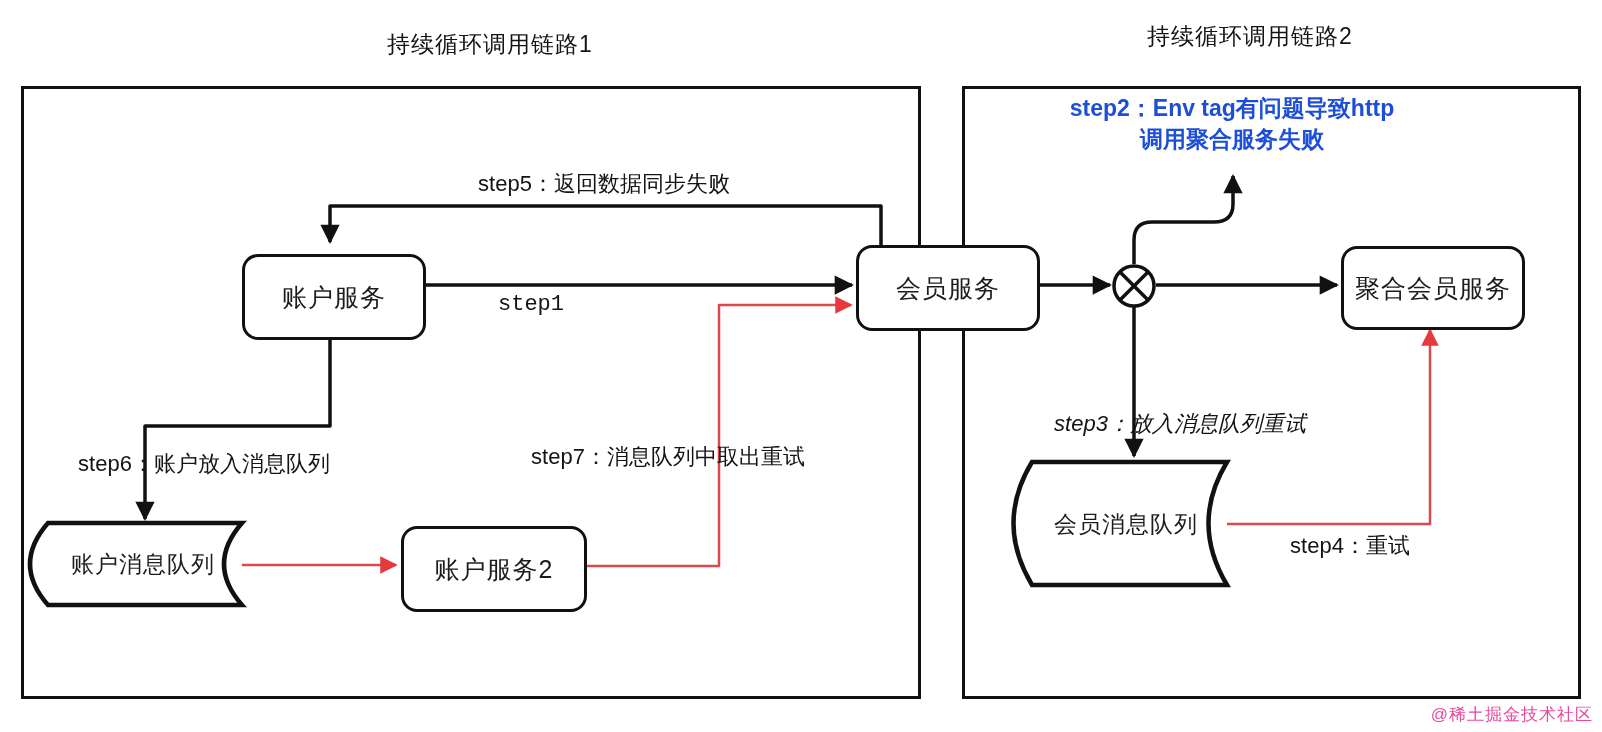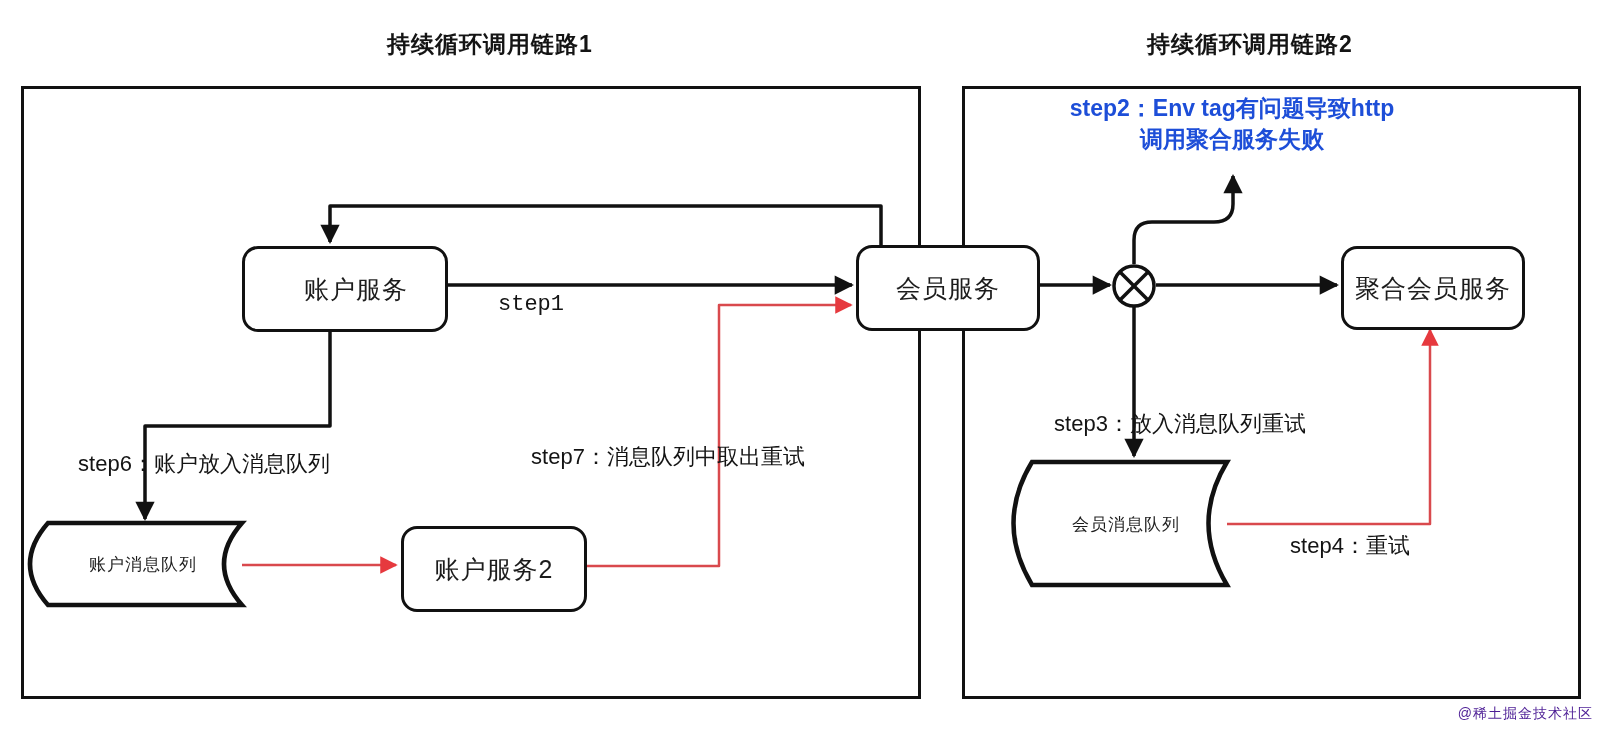--- a/index.html
+++ b/index.html
@@ -3,59 +3,59 @@
 <meta charset="utf-8">
 <style>
   html,body{margin:0;padding:0;background:#fff;}
   .canvas{
     position:relative;width:1602px;height:732px;background:#fff;overflow:hidden;
     font-family:"Liberation Sans","DejaVu Sans",sans-serif;color:#111;
   }
   .panel{position:absolute;border:3.5px solid #111;background:transparent;}
   .panel-title{
     position:absolute;transform:translate(-50%,-50%);white-space:nowrap;
-    font-size:23px;font-weight:700;color:#141414;letter-spacing:1px;text-align:right;
+    font-size:23px;font-weight:400;color:#141414;letter-spacing:1px;text-align:right;
   }
   svg.layer{position:absolute;left:0;top:0;}
   .edge-black{stroke:#111;stroke-width:3.5;fill:none;stroke-linejoin:round;}
   .edge-red{stroke:#d9494d;stroke-width:2.5;fill:none;stroke-linejoin:round;}
   .qshape{stroke:#111;stroke-width:4.5;fill:#fff;}
   .xcircle{stroke:#111;stroke-width:3.5;fill:#fff;}
   .xline{stroke:#111;stroke-width:3.5;}
   .node{
     position:absolute;display:flex;align-items:center;justify-content:center;
     border:3px solid #111;border-radius:16px;background:#fff;
     font-size:25px;color:#1c1c1c;white-space:nowrap;letter-spacing:1px;
   }
   .qlabel{
     position:absolute;transform:translate(-50%,-50%);white-space:nowrap;
-    font-size:17px;color:#1c1c1c;letter-spacing:1px;
+    font-size:23px;color:#1c1c1c;letter-spacing:1px;
   }
   .step-label{
     position:absolute;transform:translate(-50%,-50%);white-space:nowrap;
     font-size:22px;color:#141414;background:transparent;
   }
   .step-label-red{
     position:absolute;transform:translate(-50%,-50%);white-space:nowrap;
     font-size:23px;font-weight:700;color:#1d4ed8;text-align:center;line-height:31px;
   }
   .watermark{
     position:absolute;transform:translate(-100%,-50%);white-space:nowrap;
-    font-size:14px;color:#4c1d95;letter-spacing:1px;
+    font-size:17px;color:#ec4899;letter-spacing:1px;
   }
   #mb path{fill:#111;}
   #mr path{fill:#e6393e;}
 </style>
 </head>
 <body>
 
 <div class="canvas">
 
   <div class="panel-title" style="left:490px;top:44px;">持续循环调用链路1</div>
-  <div class="panel-title" style="left:1250px;top:44px;">持续循环调用链路2</div>
+  <div class="panel-title" style="left:1250px;top:36px;">持续循环调用链路2</div>
 
   <div class="panel" style="left:21px;top:86px;width:894px;height:607px;"></div>
   <div class="panel" style="left:962px;top:86px;width:613px;height:607px;"></div>
 
   <svg class="layer" width="1602" height="732" viewBox="0 0 1602 732">
     <defs>
       <marker id="mb" viewBox="0 0 10 10" refX="9" refY="5" markerWidth="6.5" markerHeight="5.5" orient="auto-start-reverse" markerUnits="strokeWidth">
         <path d="M0,0 L10,5 L0,10 Z"></path>
       </marker>
       <marker id="mr" viewBox="0 0 10 10" refX="9" refY="5" markerWidth="8" markerHeight="7" orient="auto-start-reverse" markerUnits="strokeWidth">
@@ -87,40 +87,41 @@
       <circle class="xcircle" cx="1134" cy="286" r="20"></circle>
       <line class="xline" x1="1120" y1="272" x2="1148" y2="300"></line>
       <line class="xline" x1="1148" y1="272" x2="1120" y2="300"></line>
     </g>
 
     <path class="qshape" d="M48,523 H242 Q206,564 242,605 H48 Q12,564 48,523 Z"></path>
 
     <path class="qshape" d="M1032,462 H1227 Q1190,523 1227,585 H1032 Q995,523 1032,462 Z"></path>
   </svg>
 
-  <div class="node" style="left:242px;top:246px;width:178px;height:80px;padding-left:22px;">
+  <div class="node" style="left:242px;top:254px;width:178px;height:80px;">
     <span>账户服务</span>
   </div>
   <div class="node" style="left:1341px;top:246px;width:178px;height:78px;">
     <span>聚合会员服务</span>
   </div>
   <div class="node" style="left:856px;top:245px;width:178px;height:80px;">
     <span>会员服务</span>
   </div>
   <div class="node" style="left:401px;top:526px;width:180px;height:80px;">
     <span>账户服务2</span>
   </div>
 
   <div class="qlabel" style="left:143px;top:564px;">账户消息队列</div>
   <div class="qlabel" style="left:1126px;top:524px;">会员消息队列</div>
 
+  <div class="step-label" style="left:604px;top:184px;">step5：返回数据同步失败</div>
   <div class="step-label" style="left:531px;top:304px;font-family:Liberation Mono, monospace;">step1</div>
   <div class="step-label" style="left:204px;top:464px;">step6：账户放入消息队列</div>
   <div class="step-label" style="left:668px;top:457px;">step7：消息队列中取出重试</div>
-  <div class="step-label" style="left:1180px;top:424px;">step3：放入消息队列重试</div>
+  <div class="step-label" style="left:1180px;top:424px;font-style:italic;">step3：放入消息队列重试</div>
   <div class="step-label" style="left:1350px;top:546px;">step4：重试</div>
 
   <div class="step-label-red" style="left:1232px;top:124px;">
     <span style="display:block;">step2：Env tag有问题导致http</span>
     <span style="display:block;">调用聚合服务失败</span>
   </div>
 
   <div class="watermark" style="left:1593px;top:714px;">@稀土掘金技术社区</div>
 
 </div>

